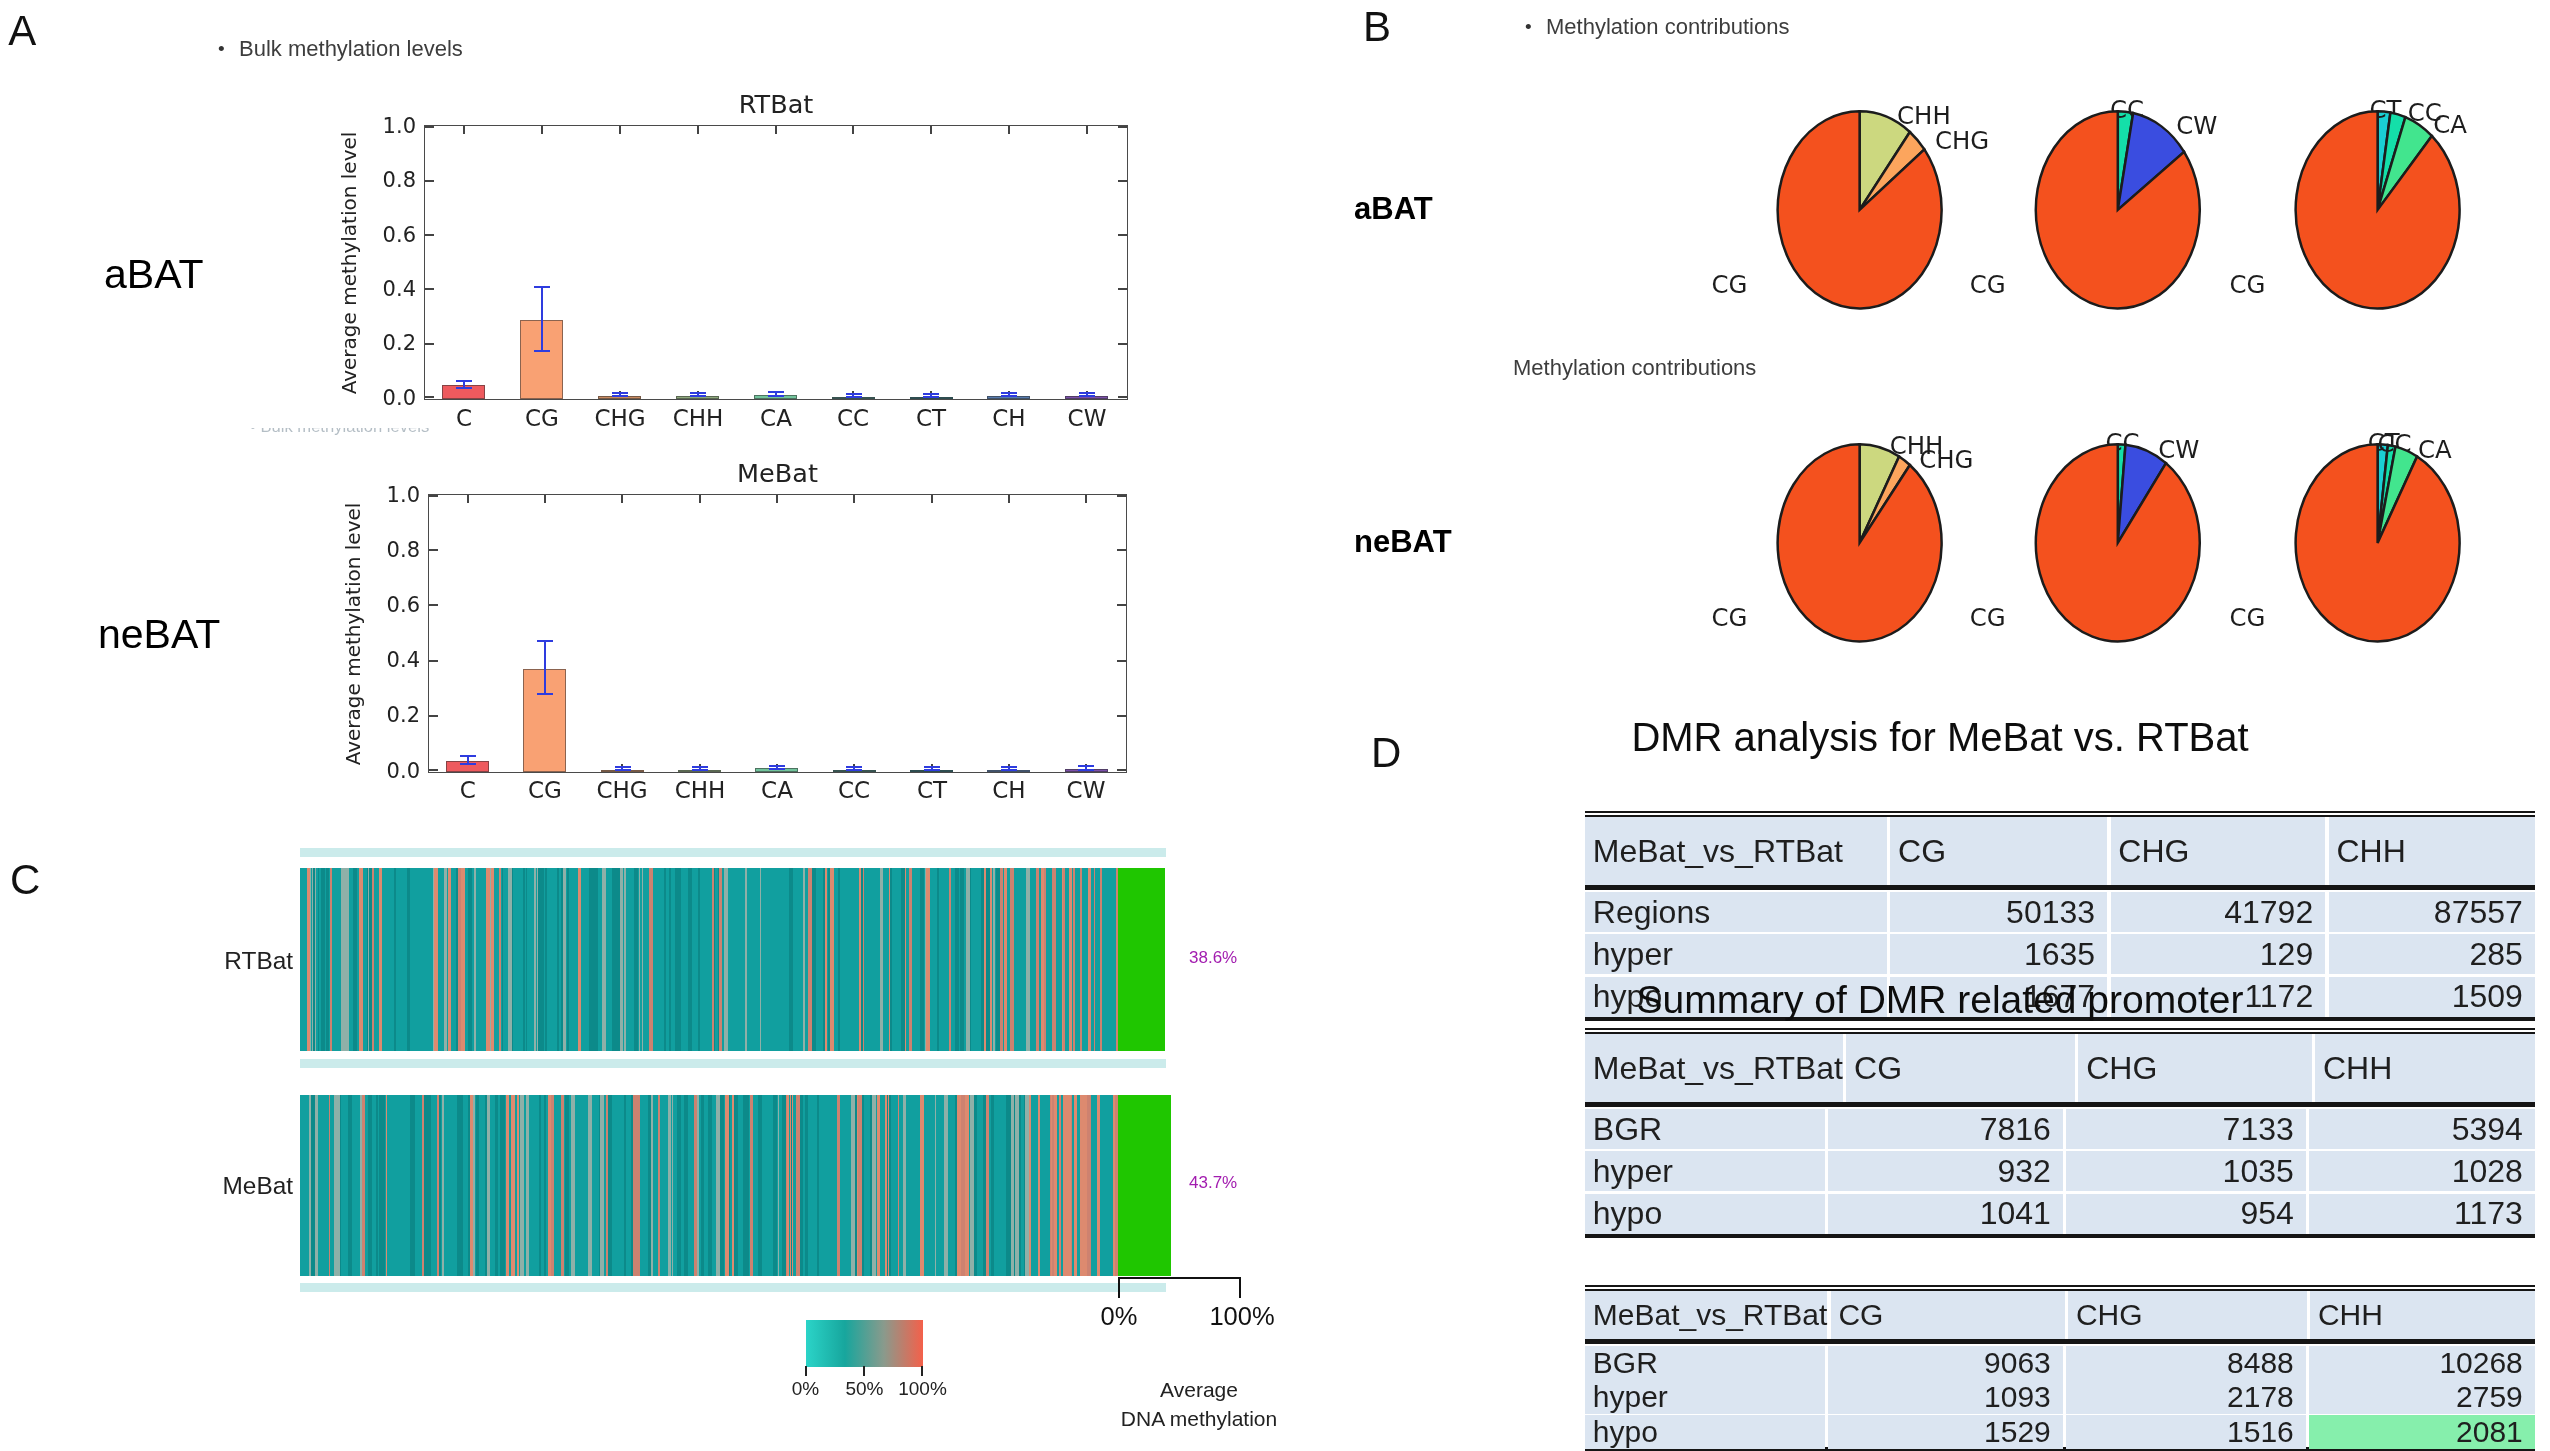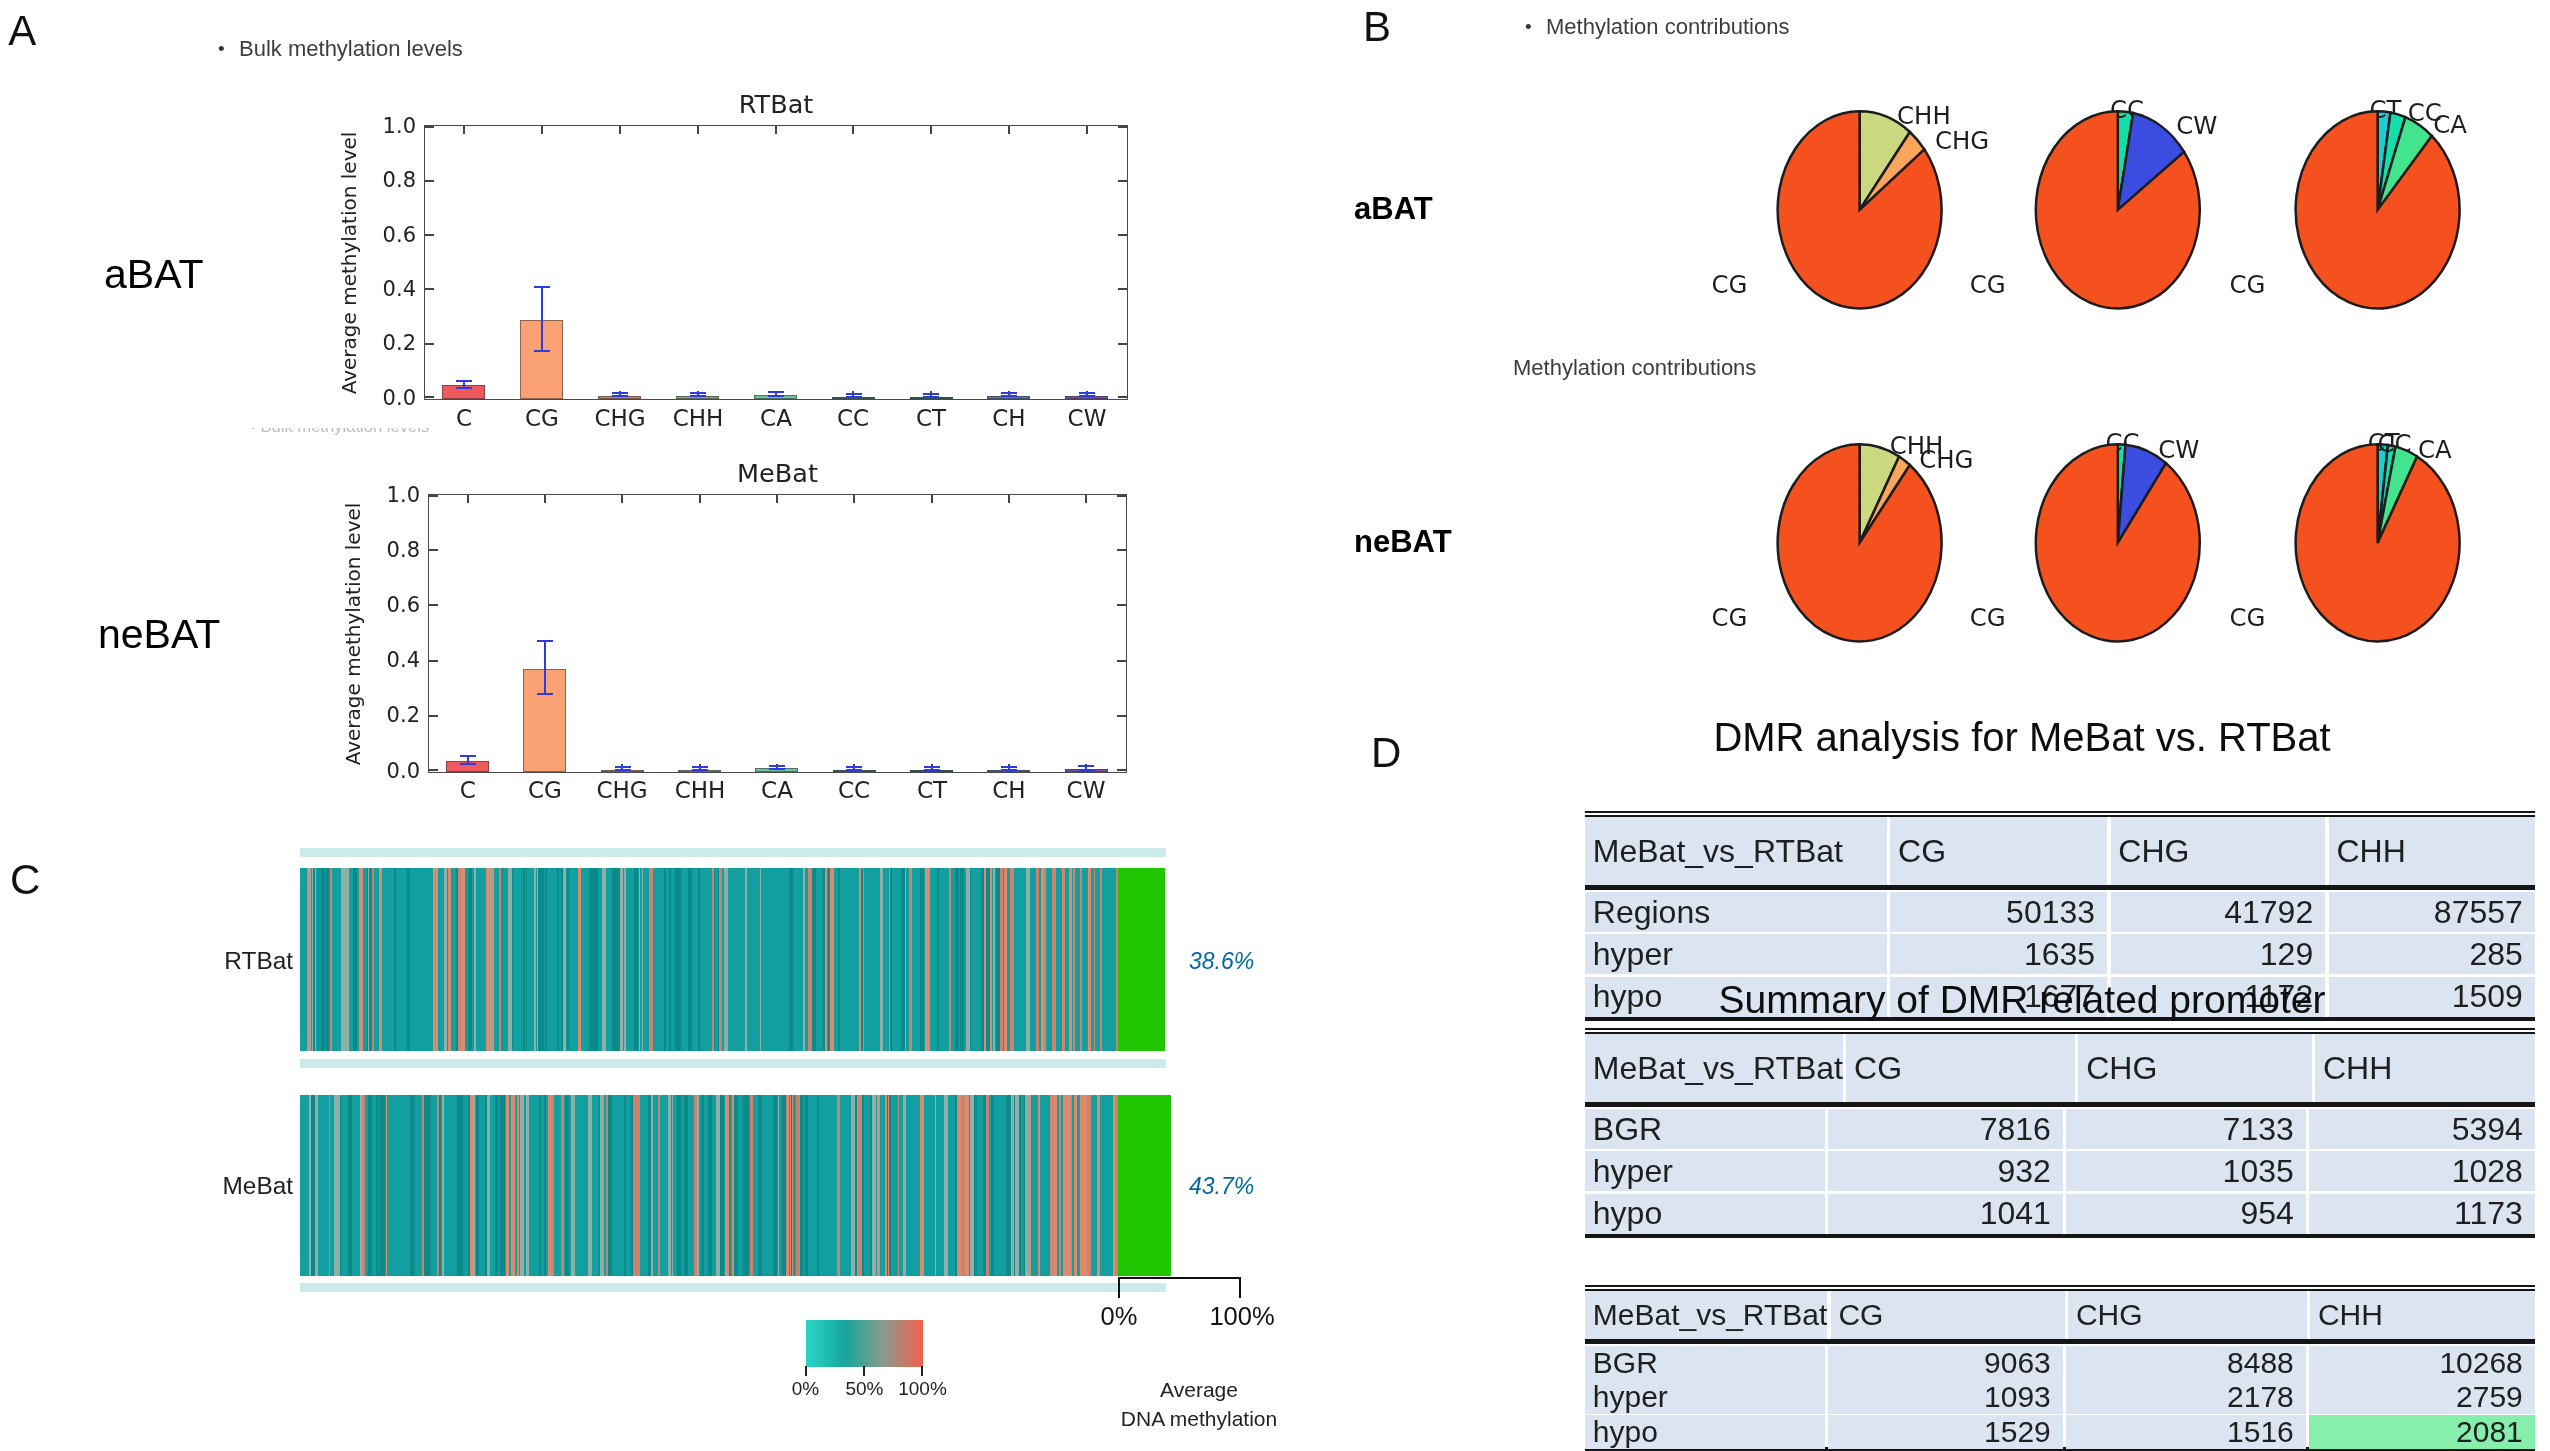--- a/index.html
+++ b/index.html
@@ -25,21 +25,21 @@
   .bar{position:absolute;bottom:0;box-sizing:border-box;border:1.1px solid rgba(50,50,50,.55);}
   .errline{position:absolute;width:1.7px;}
   .errcap{position:absolute;height:1.7px;}
   
   .hm-row{position:absolute;}
   .hm-stripes{position:absolute;left:0;top:0;height:100%;overflow:hidden;}
   .stripe{position:absolute;top:0;height:100%;}
   .hm-green{position:absolute;top:0;height:100%;}
   .hm-ghost{position:absolute;background:#12a2a2;opacity:.22;}
   .hm-label{font-size:24.4px;text-align:right;color:#222;}
-  .hm-pct{font-size:23px;color:#0369a1;font-style:italic;}
+  .hm-pct{font-size:17px;color:#a21caf;}
   .axis-line{position:absolute;background:#111;}
   .axis-lab{font-size:25.5px;color:#111;text-align:center;}
   .legend-grad{position:absolute;}
   .legend-tick{position:absolute;background:#222;width:2.2px;height:10px;}
   .legend-lab{font-size:19px;color:#222;text-align:center;}
   .legend-title{font-size:21px;color:#222;text-align:center;}
   
   .dtable{position:absolute;left:1585px;width:950px;background:#fff;border-top:6.7px double #151515;border-bottom:4.4px solid #151515;box-sizing:border-box;}
   .thead,.trow{display:grid;column-gap:3.3px;}
   .thead{border-bottom:5px solid #151515;}
@@ -48,21 +48,21 @@
   .t23 .thead,.t23 .trow{grid-template-columns:1.03fr 1.01fr 1.03fr 0.97fr;}
   .t1 .thead,.t2 .thead{height:68px;}
   .t3 .thead{height:48px;}
   .t1 .trow,.t2 .trow{height:40px;}
   .t3 .trow{height:32px;}
   .cell{background:#dbe5f1;display:flex;align-items:center;font-family:"Liberation Sans",sans-serif;color:#1f1f1f;}
   .t1 .cell,.t2 .cell{font-size:32px;}
   .t3 .cell{font-size:30px;}
   .cell.hleft,.cell.left{justify-content:flex-start;padding-left:7.8px;}
   .cell.num{justify-content:flex-end;padding-right:12.2px;}
-  .dtitle{position:absolute;left:1578px;width:888px;text-align:center;font-size:40px;color:#0d0d0d;font-family:"Liberation Sans",sans-serif;}
+  .dtitle{position:absolute;left:1496px;width:888px;text-align:center;font-size:40px;color:#0d0d0d;font-family:"Liberation Sans",sans-serif;}
   svg text{font-family:"DejaVu Sans",sans-serif;}
 </style>
 </head>
 <body>
 
 <div class="canvas">
 
   <div class="abs txt panel-letter" style="left:8.3px;top:6.7px;">A</div>
   <div class="abs txt panel-letter" style="left:1363px;top:3.3px;">B</div>
   <div class="abs txt panel-letter" style="left:10px;top:856px;">C</div>

